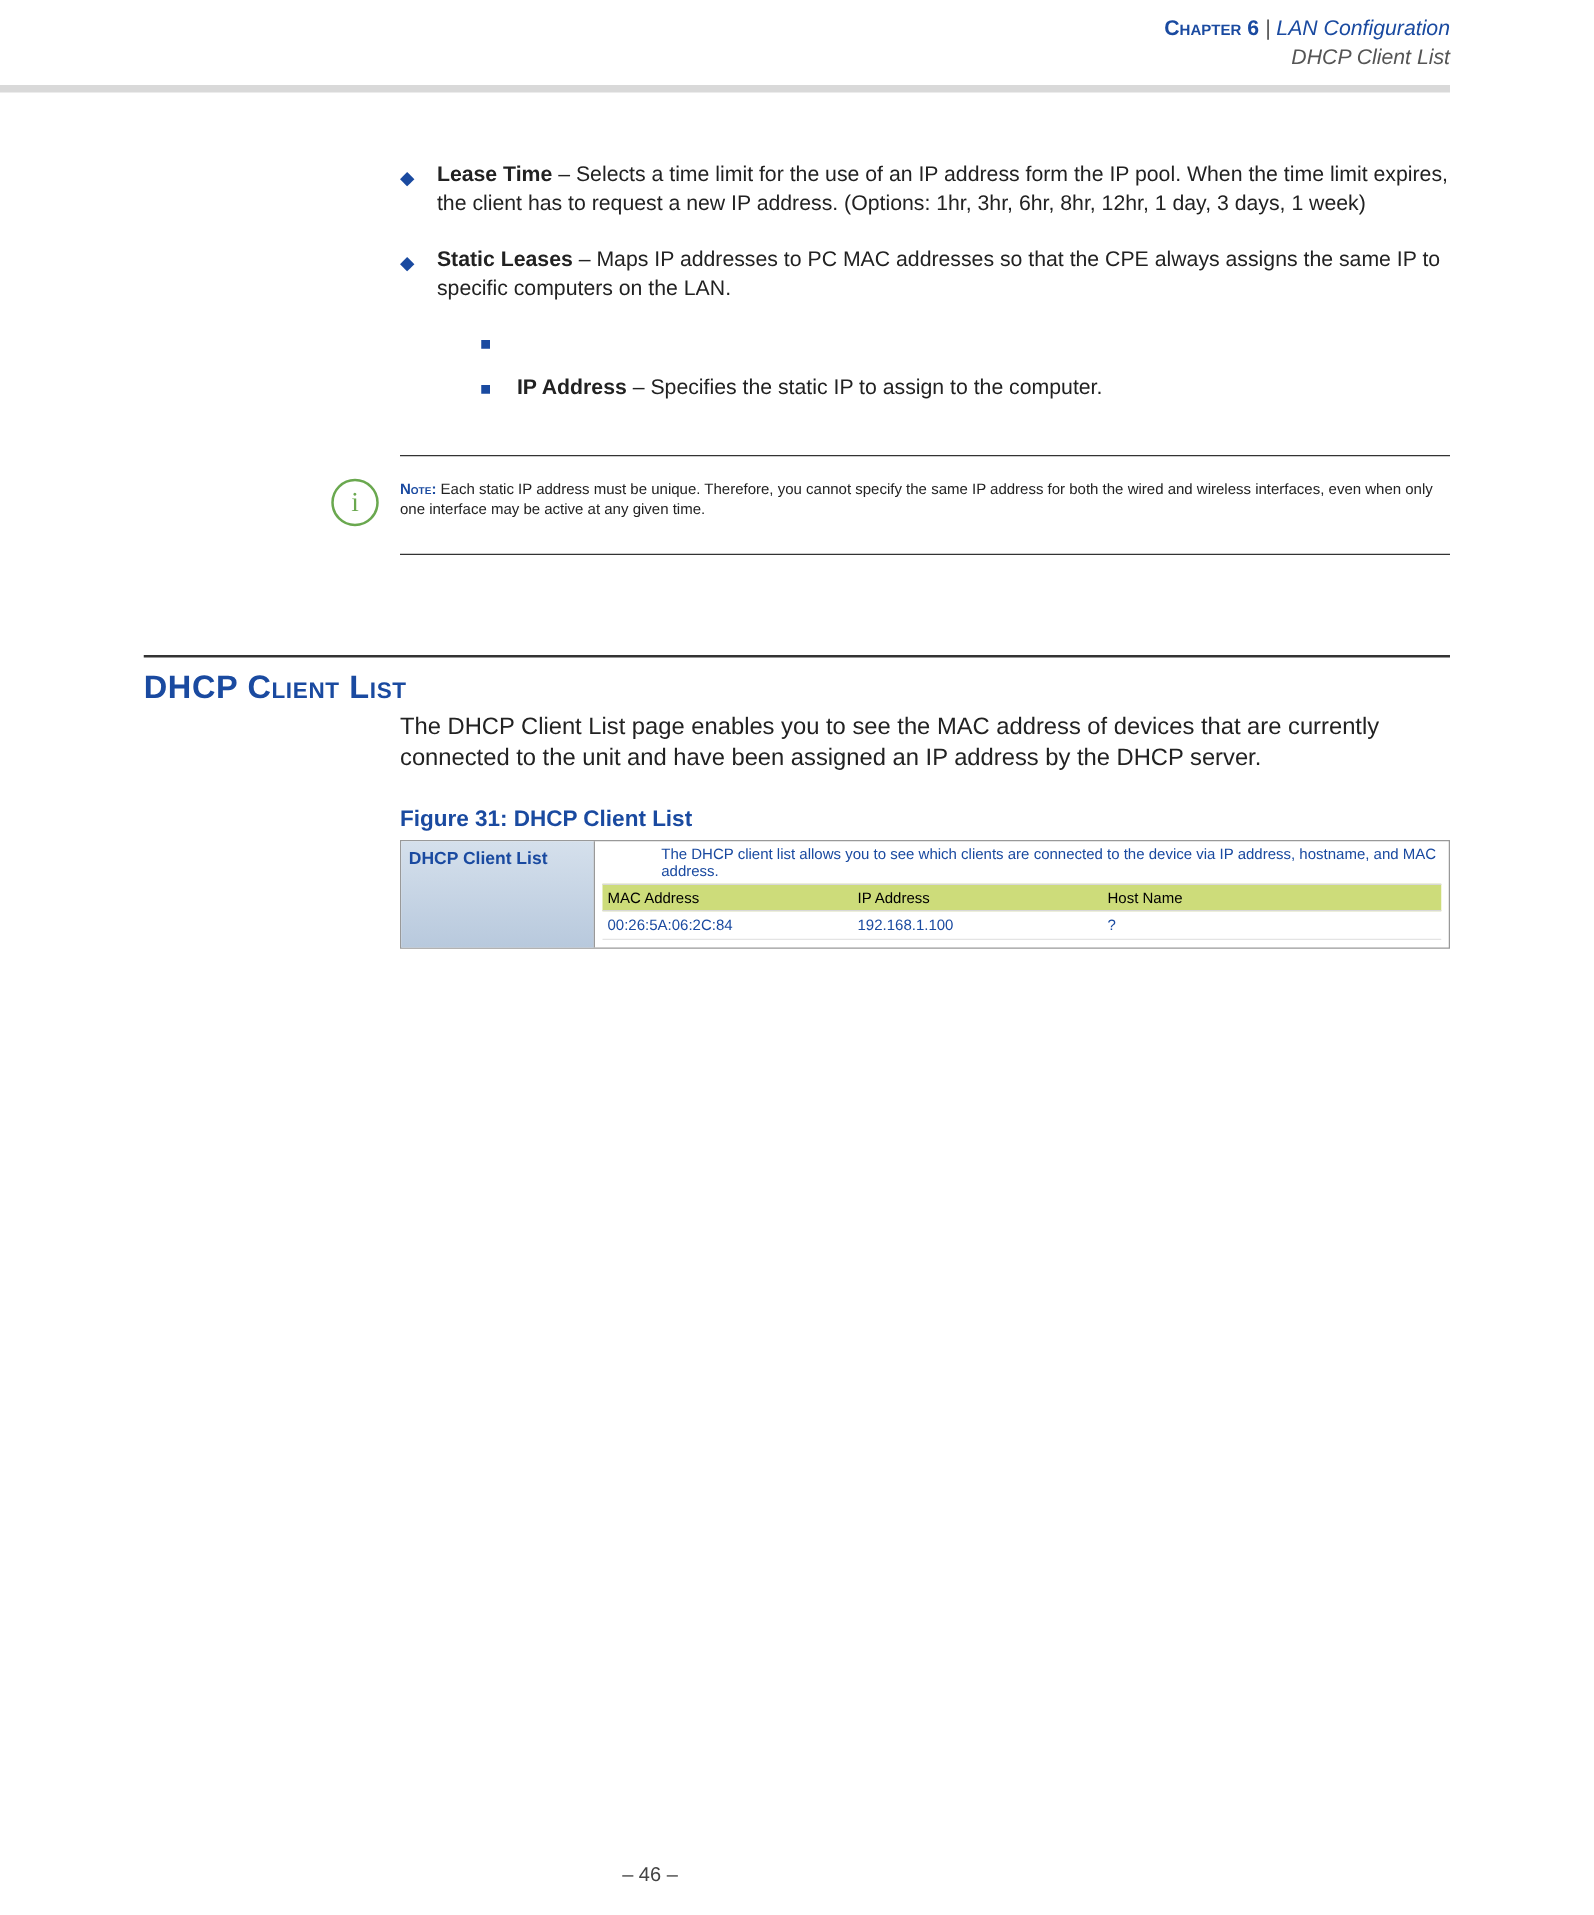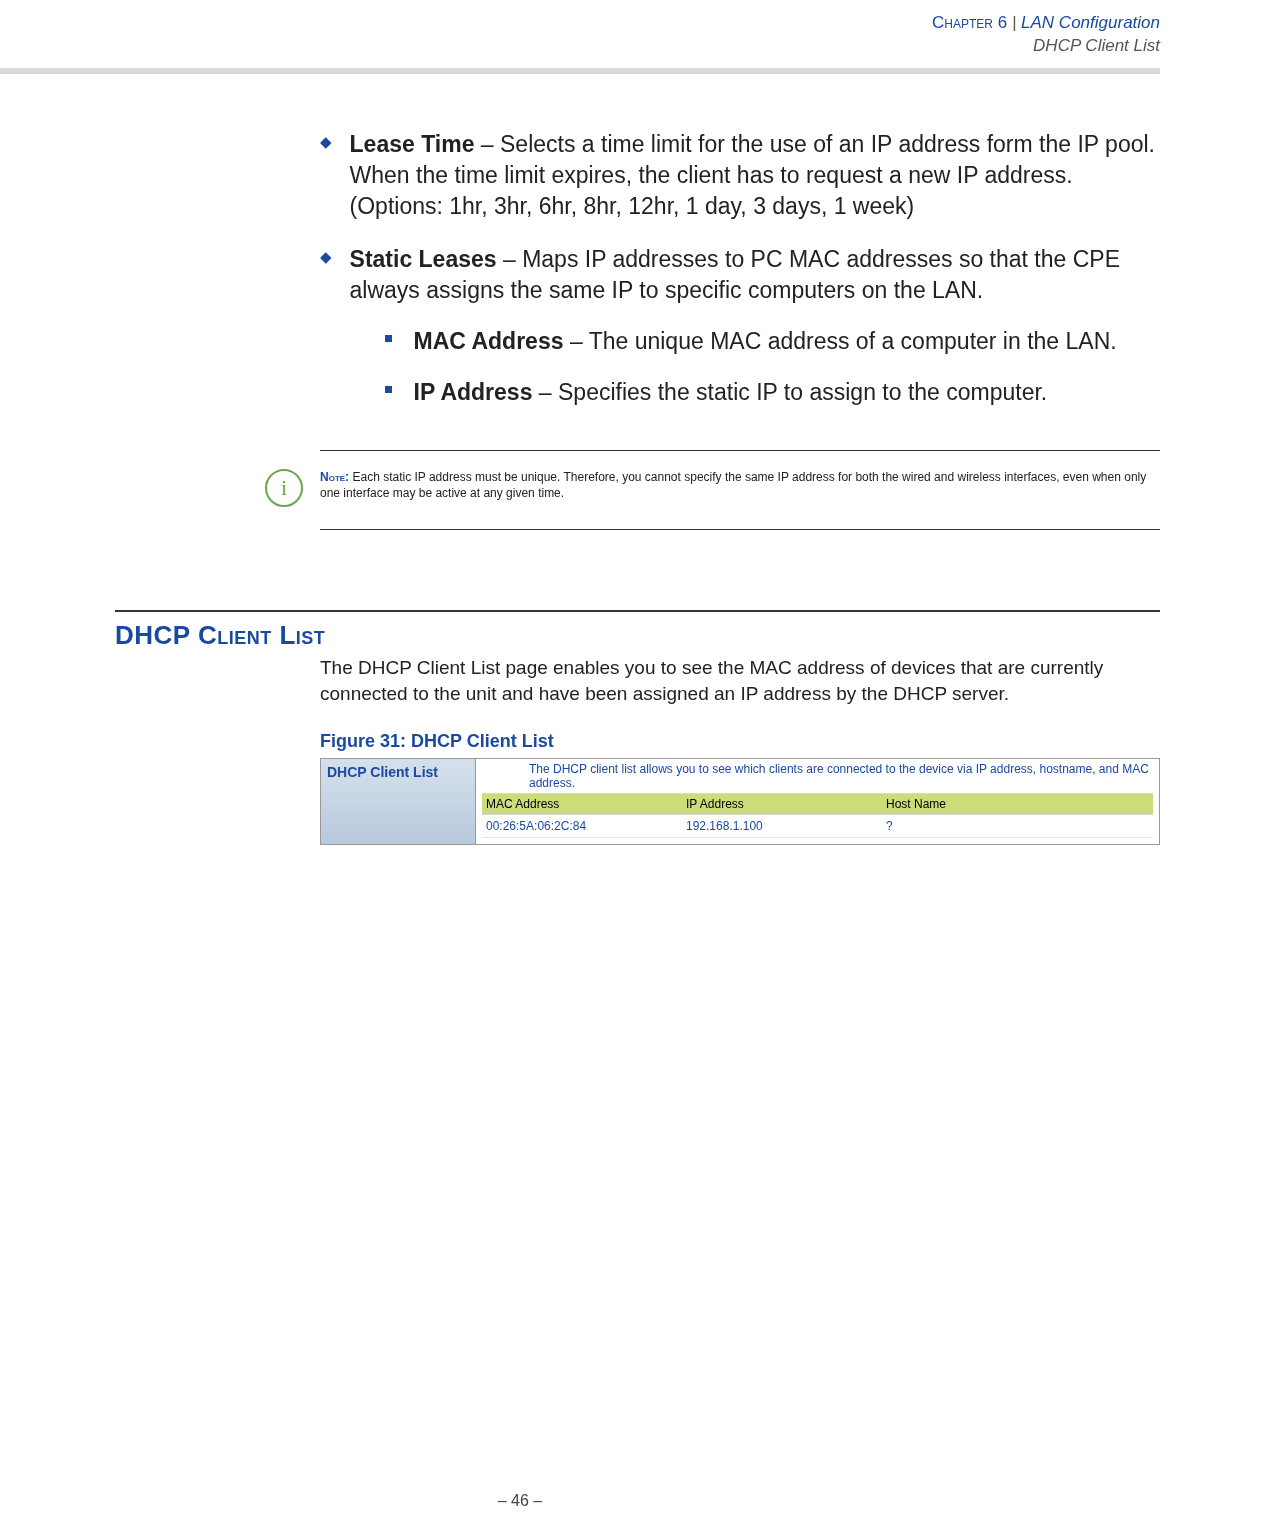--- a/index.html
+++ b/index.html
@@ -18,21 +18,21 @@
     text-align: right;
     padding-top: 12px;
     padding-bottom: 8px;
     font-size: 17px;
     line-height: 1.35;
   }
   .header .chapter-line {
     font-style: italic;
   }
   .header .chapter-strong {
-    font-weight: normal;
+    font-weight: bold;
     font-variant: small-caps;
     color: #1a4aa0;
     font-style: normal;
   }
   .header .chapter-sep { color: #555; }
   .header .chapter-title {
     color: #1a4aa0;
     font-style: italic;
   }
   .header .subtitle {
@@ -56,21 +56,21 @@
     margin-bottom: 22px;
   }
   .bullet-diamond {
     color: #1a4aa0;
     font-size: 15px;
     margin-right: 18px;
     margin-top: 4px;
     flex-shrink: 0;
   }
   .bullet-text {
-    font-size: 23px;
+    font-size: 17px;
     line-height: 1.35;
   }
   .bullet-text .term { font-weight: bold; }
   .sub-list { margin-left: 35px; margin-top: 20px; }
   .sub-item {
     display: flex;
     margin-bottom: 20px;
   }
   .sub-square {
     width: 7px;
@@ -220,23 +220,20 @@
     </div>
 
     <div class="bullet-item">
       <span class="bullet-diamond">◆</span>
       <div class="bullet-text">
         <span class="term">Static Leases</span><span> – Maps IP addresses to PC MAC addresses so that the CPE always assigns the same IP to specific computers on the LAN.</span>
 
         <div class="sub-list">
           <div class="sub-item">
             <span class="sub-square"></span>
-            <div>
-              <span class="term">MAC Address</span><span> – The unique MAC address of a computer in the LAN.</span>
-            </div>
           </div>
           <div class="sub-item">
             <span class="sub-square"></span>
             <div>
               <span class="term">IP Address</span><span> – Specifies the static IP to assign to the computer.</span>
             </div>
           </div>
         </div>
       </div>
     </div>

